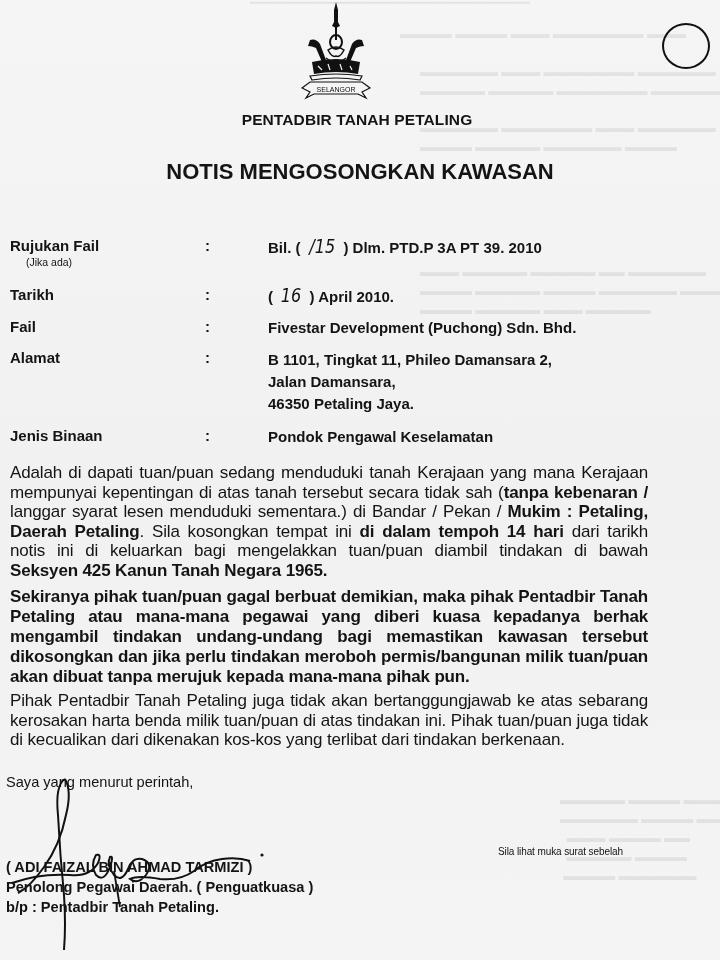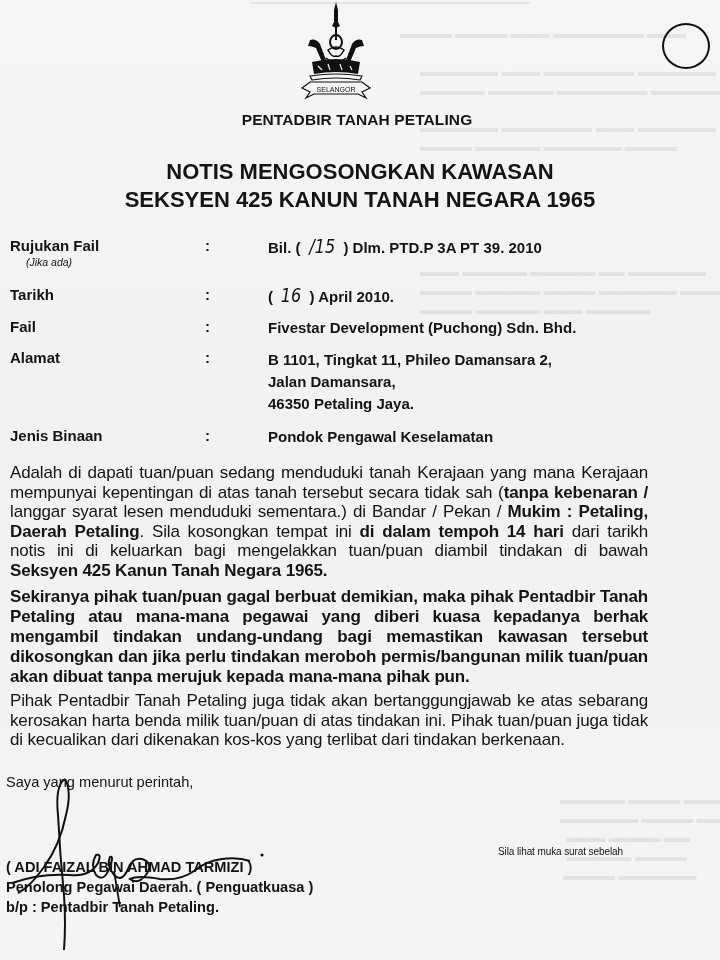--- a/index.html
+++ b/index.html
@@ -78,21 +78,20 @@
       font-size: 15px;
       font-weight: bold;
     }
     .field-label { position: absolute; left: 0; }
     .field-sub {
       position: absolute;
       left: 16px;
       top: 19px;
       font-size: 10.5px;
       font-weight: normal;
-      font-style: italic;
     }
     .field-colon { position: absolute; left: 195px; }
     .field-value { position: absolute; left: 258px; line-height: 19px; white-space: nowrap; }
     .hand {
       font-family: "DejaVu Sans", sans-serif;
       font-weight: normal;
       font-style: italic;
       font-size: 19px;
       display: inline-block;
       transform: scaleX(0.85);
@@ -179,21 +178,20 @@
 
     <path d="M6 88 L14 82 L66 82 L74 88 L66 92 L70 98 L62 94 L18 94 L10 98 L14 92 Z" fill="none" stroke="#111" stroke-width="1.2"></path>
     <text x="40" y="91.5" text-anchor="middle" font-family="Liberation Sans, sans-serif" font-size="7" fill="#111">SELANGOR</text>
   </svg>
 
   <div class="circle-mark"></div>
 
   <div class="office-name">PENTADBIR TANAH PETALING</div>
 
   <div class="title l1">NOTIS MENGOSONGKAN KAWASAN</div>
-  <div class="title l2">SEKSYEN 425 KANUN TANAH NEGARA 1965</div>
 
   <div class="field-row" style="top:237px;">
     <span class="field-label">Rujukan Fail</span>
     <span class="field-sub">(Jika ada)</span>
     <span class="field-colon">:</span>
     <span class="field-value">
       <span>Bil. (</span>
       <span class="hand">/15</span>
       <span>) Dlm. PTD.P 3A PT 39. 2010</span>
     </span>

